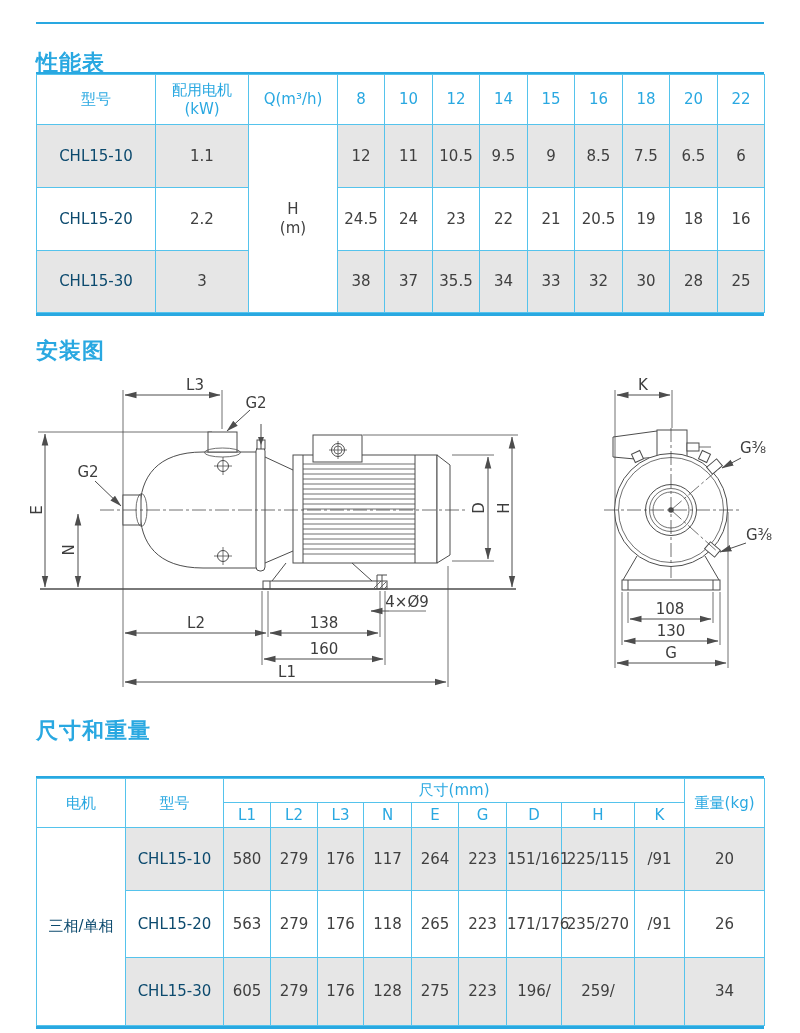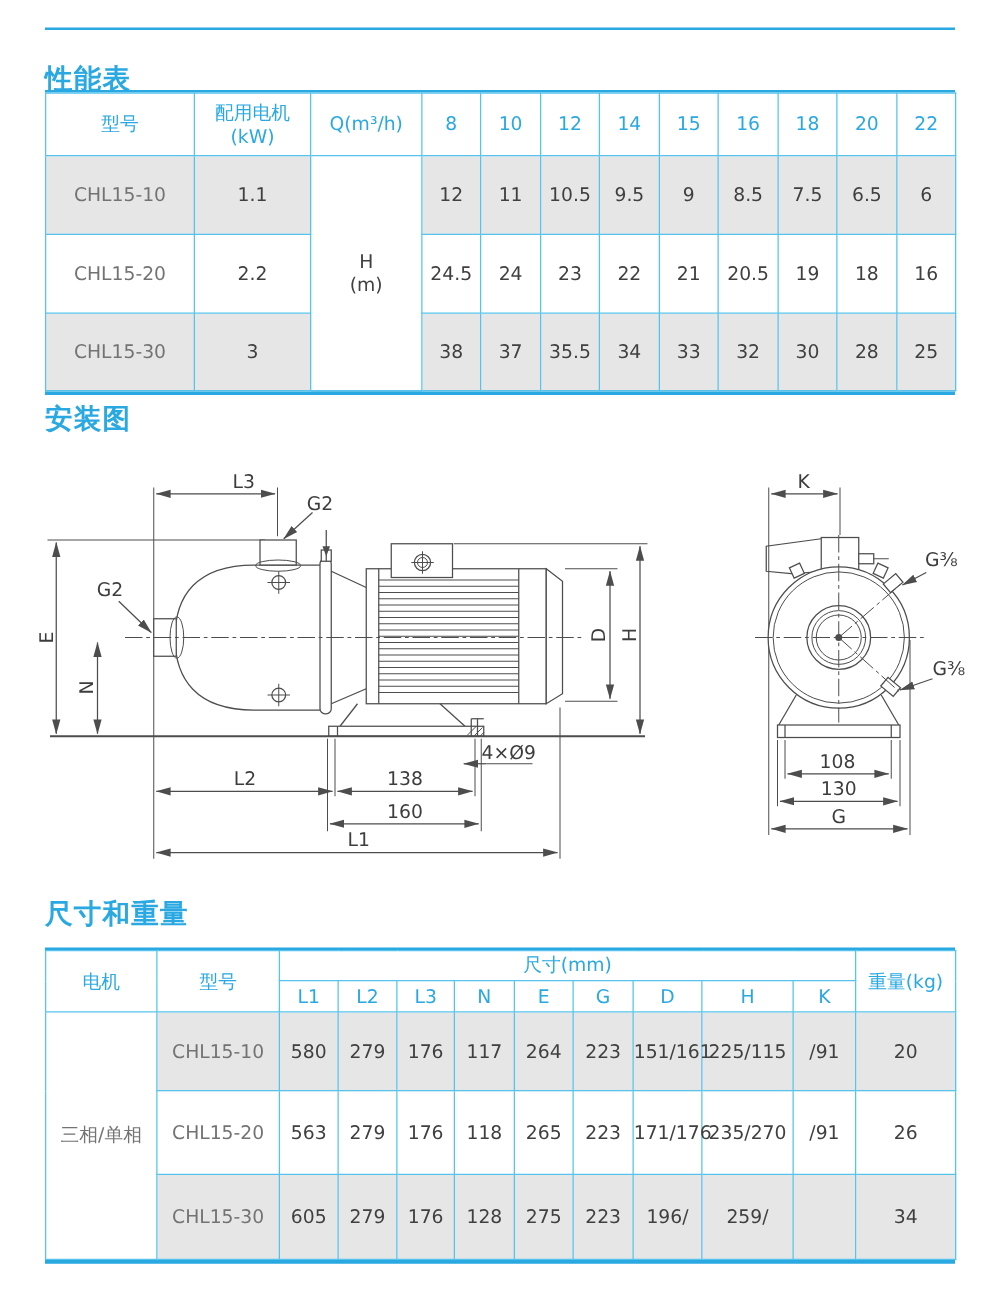--- a/index.html
+++ b/index.html
@@ -2,30 +2,30 @@
 <html><head>
 <meta charset="utf-8">
 <style>
   html,body{margin:0;padding:0;background:#ffffff;}
   body{width:800px;height:1033px;position:relative;overflow:hidden;
        font-family:"DejaVu Sans","Liberation Sans",sans-serif;}
   .abs{position:absolute;}
   .topline{left:36px;top:22px;width:728px;border-top:2px solid #29a8e1;}
   .sec-title{left:36px;font-size:22px;font-weight:bold;color:#29a8e1;letter-spacing:1px;}
   #t1-title{top:48px;}
-  #t2-title{top:320px;}
+  #t2-title{top:336px;}
   #t3-title{top:716px;font-family:Liberation Mono, monospace;}
   .tbl-wrap{left:36px;width:728px;border-top:2px solid #29a8e1;border-bottom:3px solid #29a8e1;}
   #perf-wrap{top:72px;}
-  #dim-wrap{top:758px;}
+  #dim-wrap{top:776px;}
   table{border-collapse:collapse;table-layout:fixed;width:728px;}
   td{border:1px solid #55c3ec;text-align:center;vertical-align:middle;
      font-size:15px;color:#404040;padding:0;line-height:1.25;}
   td.hd{color:#29a8e1;}
-  td.mod{color:#737373;}
+  td.mod{color:#0c4a6e;}
   td.gray{background:#e6e6e6;}
   svg text{font-family:"DejaVu Sans","Liberation Sans",sans-serif;font-size:15px;fill:#3d3d3d;}
   svg .ln{stroke:#4d4d4d;stroke-width:1;fill:none;}
   svg .wf{stroke:#4d4d4d;stroke-width:1;fill:#ffffff;}
   svg .thin{stroke:#4d4d4d;stroke-width:0.8;fill:none;}
   svg .cl{stroke:#4d4d4d;stroke-width:0.8;fill:none;stroke-dasharray:14 3 3 3;}
 </style>
 </head>
 <body>
 

